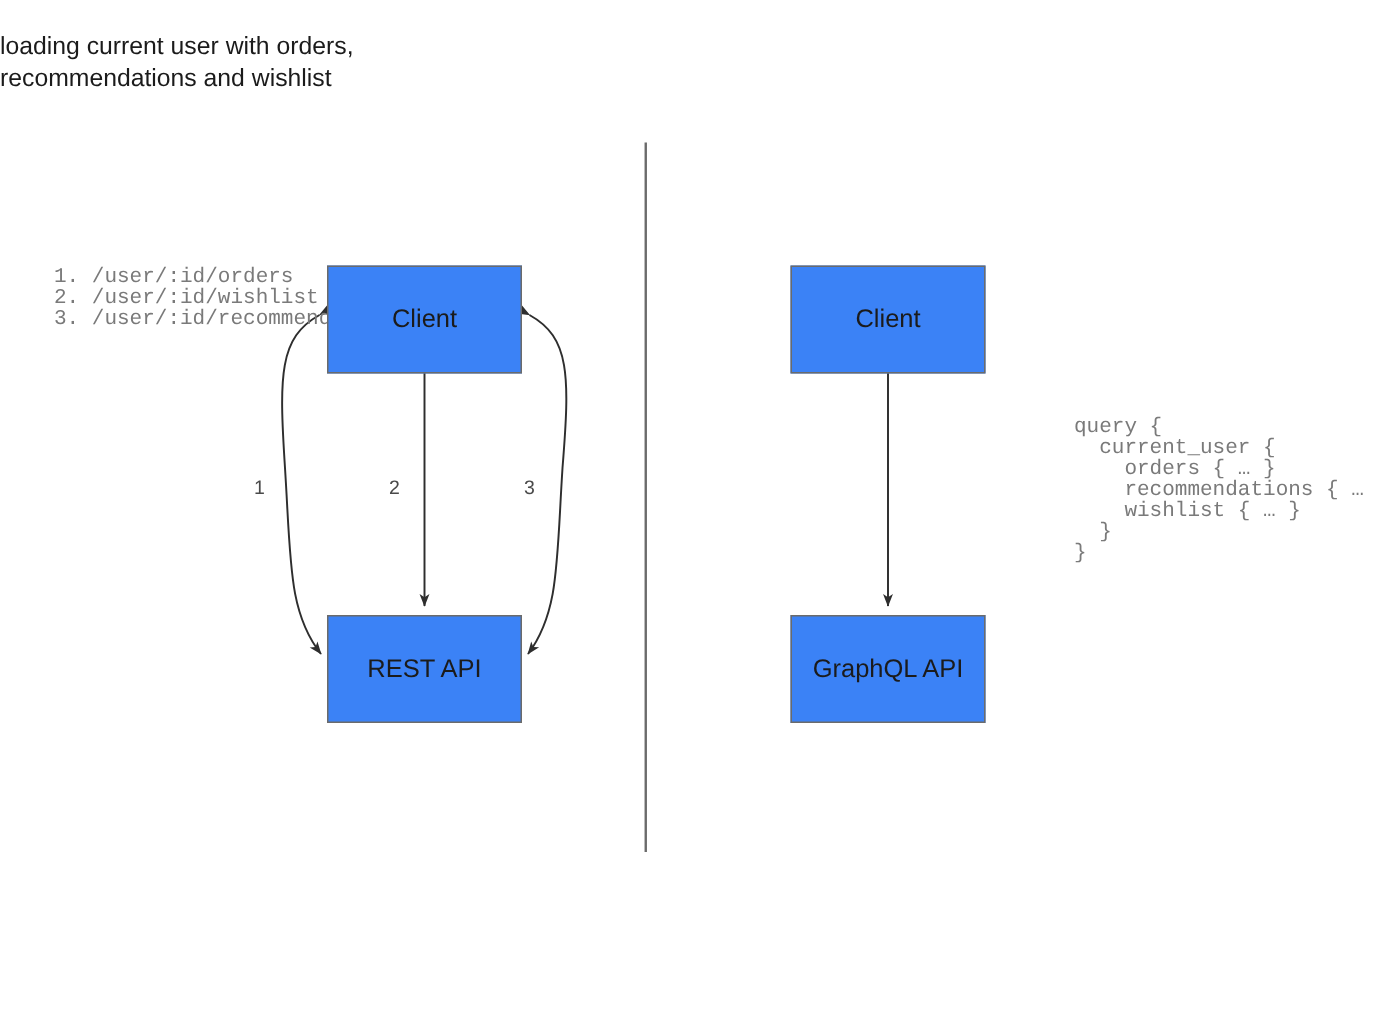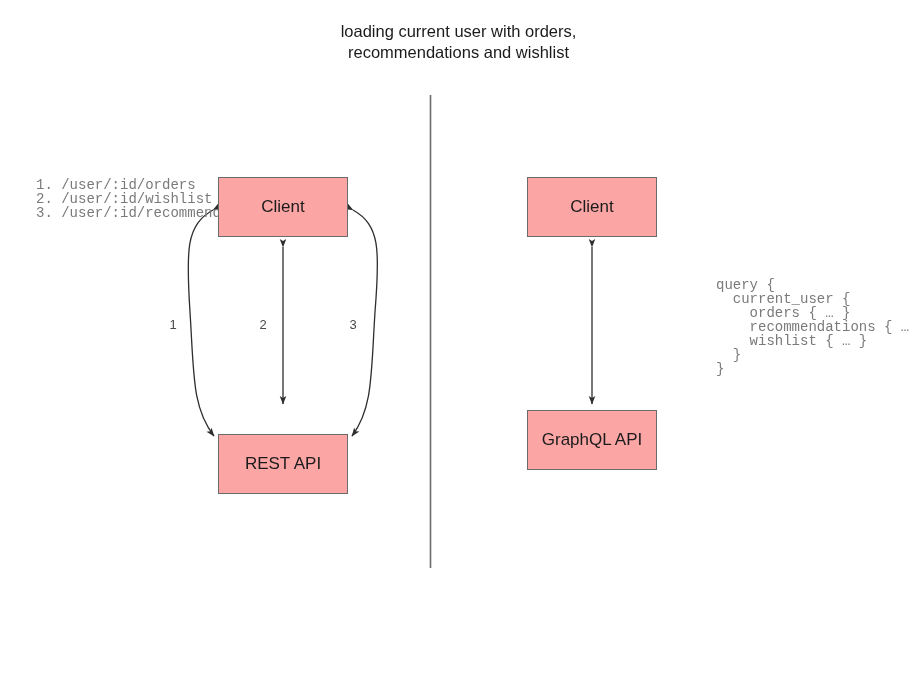--- a/index.html
+++ b/index.html
@@ -19,43 +19,43 @@
     position: absolute;
     left: 0; top: 0;
     width: 917px;
     height: 689px;
   }
   .title {
     position: absolute;
     left: 0;
     top: 21px;
     width: 917px;
-    text-align: center;
+    text-align: left;
     font-size: 16.5px;
     line-height: 21px;
     color: #1b1b1b;
     font-family: "Liberation Sans", sans-serif;
     white-space: pre-line;
   }
   .node {
     position: absolute;
     box-sizing: border-box;
     width: 130px;
-    height: 60px;
-    background: #fca5a5;
+    height: 72px;
+    background: #3b82f6;
     border: 1px solid #6b6b6b;
     display: flex;
     align-items: center;
     justify-content: center;
     font-size: 17px;
     color: #1b1b1b;
     font-family: "Liberation Sans", sans-serif;
   }
   #rest-client   { left: 218px; top: 177px; }
-  #rest-api      { left: 218px; top: 410px; margin-top: 24px; }
+  #rest-api      { left: 218px; top: 410px; }
   #gql-client    { left: 527px; top: 177px; }
   #gql-api       { left: 527px; top: 410px; text-align: center; }
 
   .edge-label {
     position: absolute;
     font-size: 13px;
     color: #4a4a4a;
     font-family: "Liberation Sans", sans-serif;
     text-align: center;
     width: 20px;

